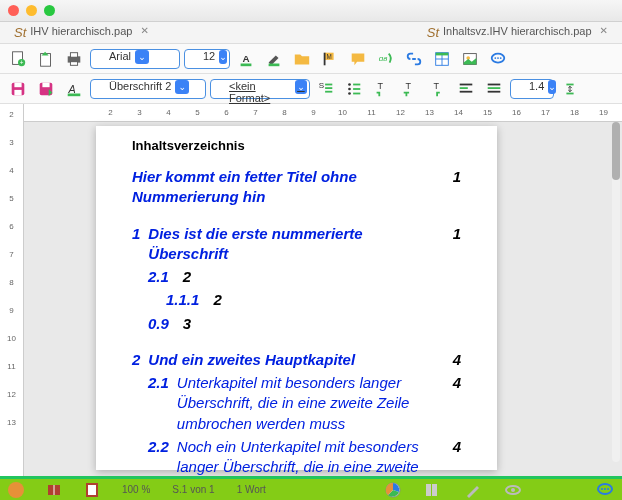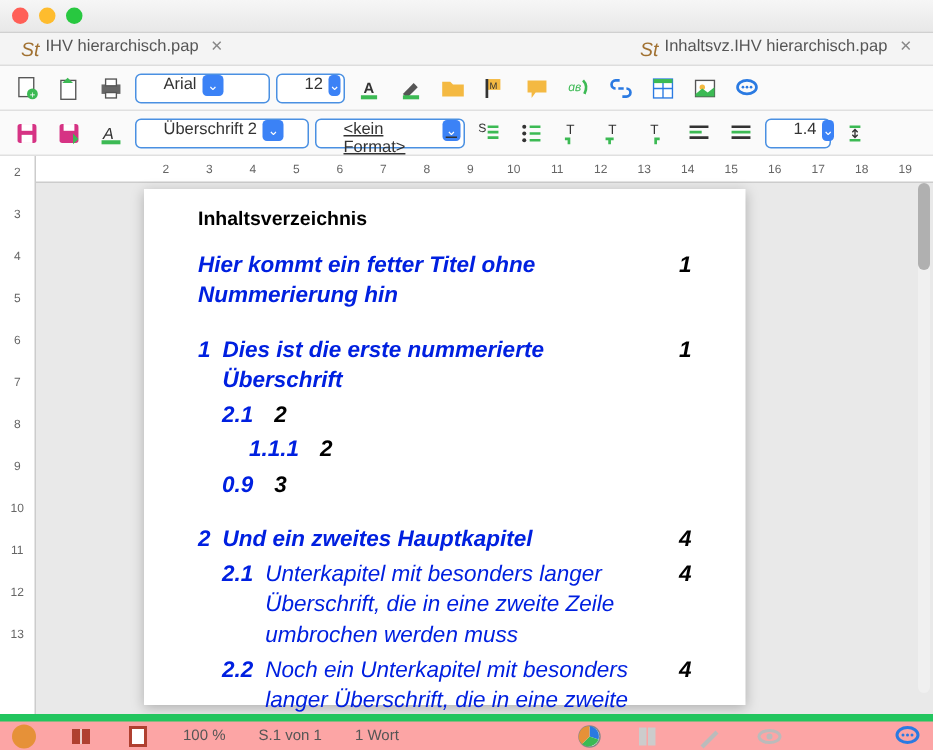--- a/index.html
+++ b/index.html
@@ -43,21 +43,21 @@
 .en .num { flex:0 0 auto; margin-right:8px; font-weight:bold; }
 .en .txt { flex:1; }
 .en .pg { flex:0 0 auto; color:#000; font-weight:bold; margin-left:6px; }
 .bold { font-weight:bold; }
 .lvl1 { padding-left:0; }
 .lvl2 { padding-left:16px; }
 .lvl3 { padding-left:34px; }
 .gap { height:10px; }
 
 
-.status { position:absolute; bottom:0; left:0; right:0; height:24px; background:#fca5a5; border-top:5px solid #22c55e; display:flex; align-items:center; gap:22px; padding:0 8px; font-size:10px; color:#555; }
+.status { position:absolute; bottom:0; left:0; right:0; height:24px; background:#84cc16; border-top:3px solid #22c55e; display:flex; align-items:center; gap:22px; padding:0 8px; font-size:10px; color:#555; }
 .status .sicon { width:16px; height:16px; background:#e69138; border-radius:50%; }
 .spacer { flex:1; }
 </style>
 </head>
 <body>
 
 <div class="titlebar">
   <div class="traffic">
     <div class="tl red"></div>
     <div class="tl yellow"></div>

